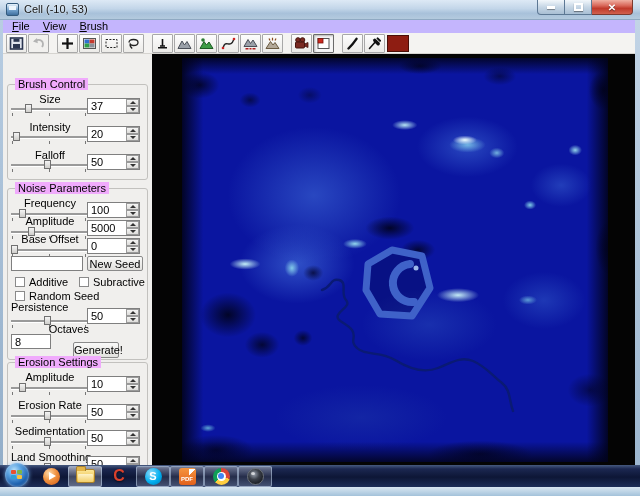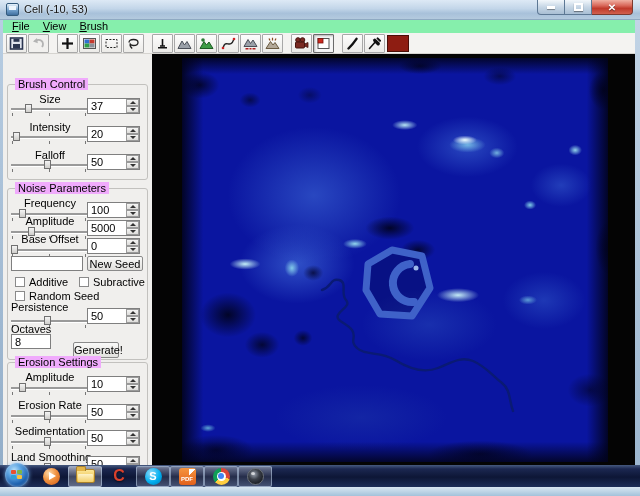--- a/index.html
+++ b/index.html
@@ -21,21 +21,21 @@
   .wbtn.max { width:27px; border-left:none; background:linear-gradient(180deg,#f2f7fb,#c6d6e5 50%,#a9bfd4); }
   .wbtn.close { width:41px; border-left:none; border-radius:0 0 4px 0; border-color:#7c3a30;
     background:linear-gradient(180deg,#f0b0a2 0%,#d9685a 40%,#c03a2b 60%,#d1604e 100%); }
   .glyph-min { width:8px; height:3px; background:#fff; box-shadow:0 1px 1px rgba(0,0,0,.4); }
   .glyph-max { width:9px; height:8px; border:2px solid #fff; box-shadow:0 1px 1px rgba(0,0,0,.4); }
   .glyph-close { color:#fff; font-size:10px; font-weight:bold; text-shadow:0 1px 1px rgba(0,0,0,.5); }
 
   .edge-left  { position:absolute; left:0; top:20px; width:3px; height:445px; background:linear-gradient(180deg,#b8cde2,#93aec9); }
   .edge-right { position:absolute; left:635px; top:20px; width:5px; height:445px; background:linear-gradient(180deg,#c2d4e6,#9db7d0); }
 
-  .menubar { position:absolute; left:3px; top:20px; width:632px; height:13px; background:#86efac;
+  .menubar { position:absolute; left:3px; top:20px; width:632px; height:13px; background:#c4b5fd;
     display:flex; align-items:center; padding-left:4px; }
   .menu-item { display:inline-block; padding:0 8px 0 5px; font-size:11px; line-height:13px; }
   .menu-item::first-letter { text-decoration:underline; }
 
   .toolbar { position:absolute; left:3px; top:33px; width:632px; height:21px; background:#f4f3f1;
     border-bottom:1px solid #d6d4d0; display:flex; align-items:center; padding-left:3px; }
   .tbtn { width:21px; height:19px; margin-right:1px; background:linear-gradient(180deg,#fdfdfd,#ecebe8);
     border:1px solid #a8a8a8; border-radius:1px; display:flex; align-items:center; justify-content:center; padding:0; }
   .tbtn.pressed { background:#f6f6f6; border-color:#6a6a6a; box-shadow:inset 1px 1px 2px rgba(0,0,0,.25); }
   .tbtn.disabled { background:#f1f0ee; }
@@ -400,21 +400,21 @@
         <i class="tick t100"></i>
         <b class="thumb" style="left:48%;"></b>
       </div>
     <div class="numfield" style="top:254px;">
       <input value="50" style="">
       <div class="spin">
           <span class="sb up"></span>
           <span class="sb dn"></span>
         </div>
     </div>
-    <div class="slabel leftal" style="top:270px;">Octaves</div>
+    <div class="slabel leftal" style="top:270px;text-align:right;">Octaves</div>
     <input class="textfield" style="left: 8px; top: 280px; width: 40px; height: 15px; font-size: 11px; padding-left: 3px;" value="8">
     <button class="pbtn" style="left:70px; top:288px; width:46px; height:16px;">Generate!</button>
 
     <div class="group" style="top:308px; height:112px;">
       <span class="gtitle">Erosion Settings</span>
     </div>
     <div class="slabel" style="top:318px;">Amplitude</div>
     <div class="slider" style="top:329px;">
         <i class="tick t0"></i>
         <i class="tick t50"></i>

